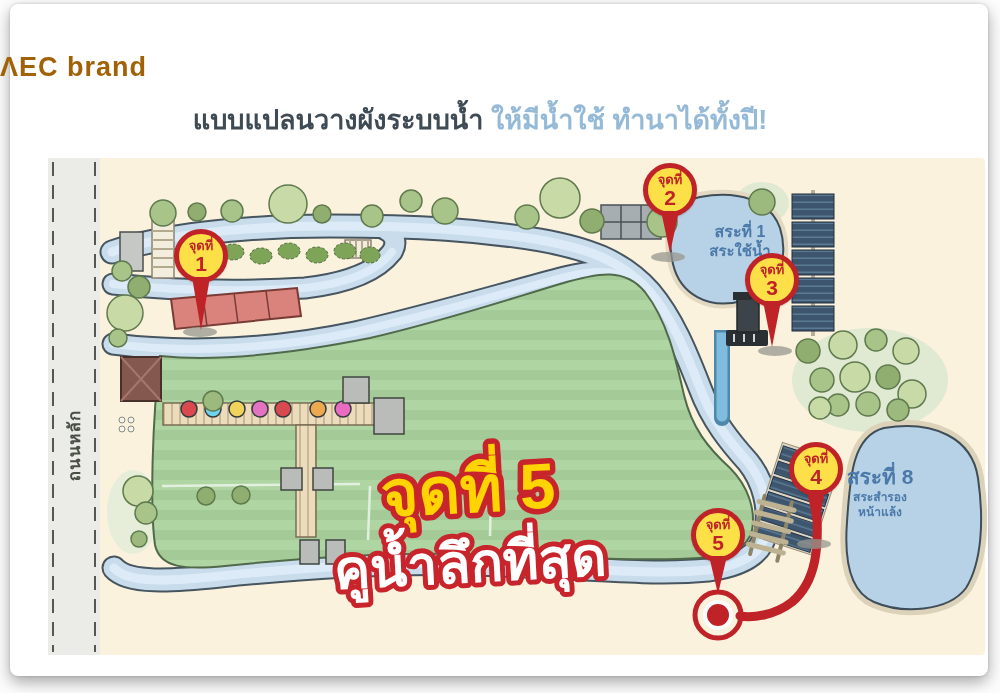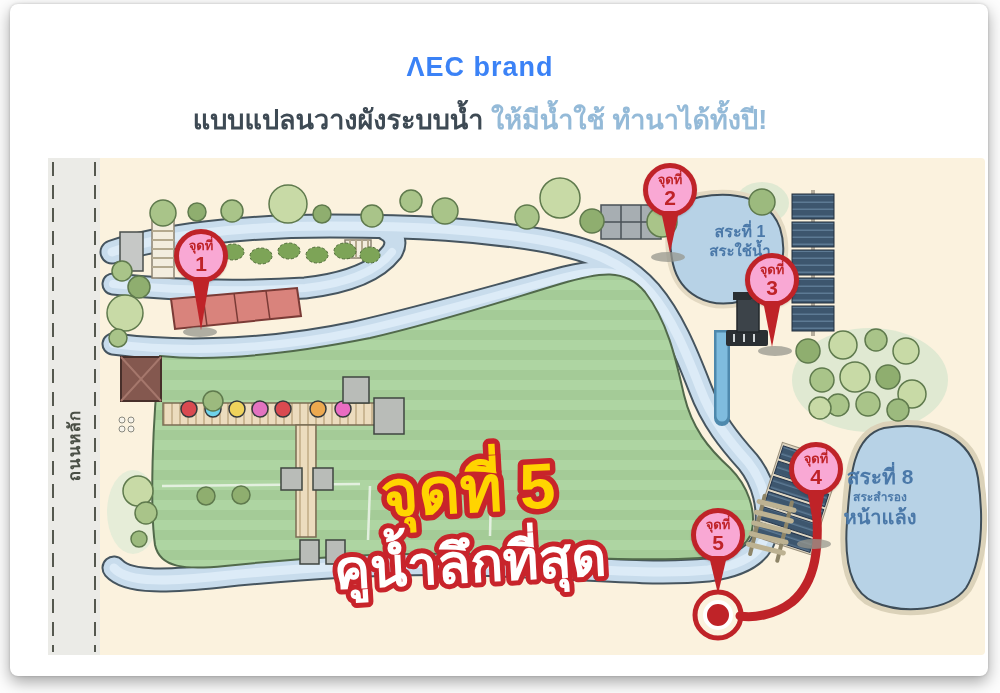--- a/index.html
+++ b/index.html
@@ -1,33 +1,33 @@
 <!DOCTYPE html>
 <html><head>
 <meta charset="utf-8">
 <style>
   html,body{margin:0;padding:0;}
   body{width:1000px;height:693px;position:relative;overflow:hidden;background:#fdfdfd;
        font-family:"Liberation Sans",sans-serif;}
   .card{position:absolute;left:10px;top:4px;width:978px;height:672px;background:#ffffff;
         border-radius:8px;box-shadow:0 6px 16px rgba(0,0,0,.35),0 0 3px rgba(0,0,0,.18);}
-  .brand{position:absolute;left:0;top:52px;width:960px;text-align:center;
-         font-size:27px;font-weight:bold;color:#3b82f6;letter-spacing:1px;}
+  .brand{position:absolute;left:0;top:52px;width:960px;text-align:left;
+         font-size:27px;font-weight:bold;color:#a16207;letter-spacing:1px;}
   .title{position:absolute;left:0;top:98px;width:960px;text-align:center;
          font-size:27px;font-weight:bold;white-space:nowrap;}
   .title .t-main{color:#3e4a54;}
   .title .t-hl{color:#94bad8;}
   svg.map{position:absolute;left:0;top:0;}
   .road-label{position:absolute;left:52px;top:398px;width:44px;height:94px;
         display:flex;align-items:center;justify-content:center;}
   .road-label span{transform:rotate(-90deg);white-space:nowrap;font-size:17px;
         font-weight:bold;color:#4a4f46;letter-spacing:1px;}
   .marker{position:absolute;width:54px;text-align:center;}
   .m-circle{width:44px;height:44px;border:5px solid #bf2328;border-radius:50%;
-        background:#f9a8d4;display:flex;flex-direction:column;align-items:center;
+        background:#fde047;display:flex;flex-direction:column;align-items:center;
         justify-content:center;line-height:1;box-shadow:0 1px 2px rgba(0,0,0,.15);}
   .m-label{font-size:13px;font-weight:bold;color:#bf2328;}
   .m-num{font-size:21px;font-weight:bold;color:#bf2328;margin-top:1px;}
   .m-pointer{width:0;height:0;margin:-6px auto 0;
         border-left:9px solid transparent;border-right:9px solid transparent;}
   .m-shadow{position:absolute;width:34px;height:10px;border-radius:50%;
         background:#97978d;opacity:.75;}
   .pond-label{position:absolute;text-align:center;color:#4b79a9;font-weight:bold;line-height:1.25;}
   .pond-label .p-name{font-size:16px;}
   .pond-label .p-sub{font-size:15px;}
@@ -251,21 +251,21 @@
   <span>ถนนหลัก</span>
 </div>
 
 <div class="pond-label" style="left:688px;top:222px;width:104px;">
   <div class="p-name">สระที่ 1</div>
   <div class="p-sub">สระใช้น้ำ</div>
 </div>
 <div class="pond-label" style="left:820px;top:464px;width:120px;">
   <div class="p-name" style="font-size:21px;">สระที่ 8</div>
   <div class="p-sub" style="font-size:12px;">สระสำรอง</div>
-  <div class="p-sub" style="font-size:20px;">หน้าแล้ง</div>
+  <div class="p-sub" style="font-size:12px;">หน้าแล้ง</div>
 </div>
 
 <div class="m-shadow" style="left:183px;top:327px;"></div>
 <div class="m-shadow" style="left:651px;top:252px;"></div>
 <div class="m-shadow" style="left:758px;top:346px;"></div>
 <div class="m-shadow" style="left:797px;top:539px;"></div>
 
 <div class="marker" style="left:174px;top:229px;">
   <div class="m-circle">
     <span class="m-label">จุดที่</span>

